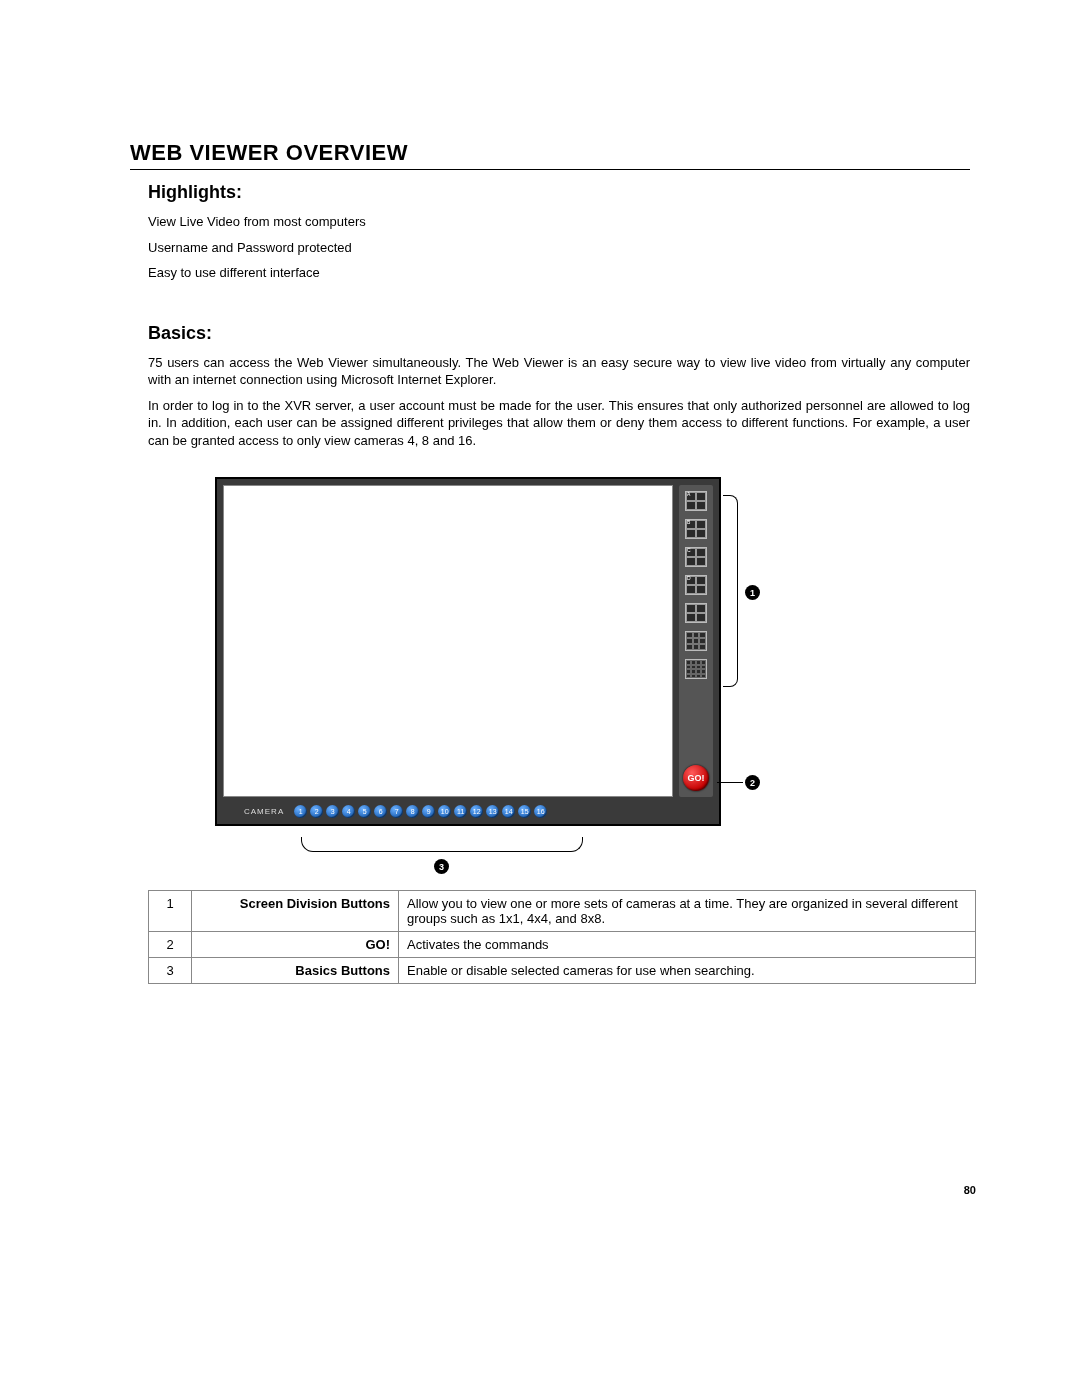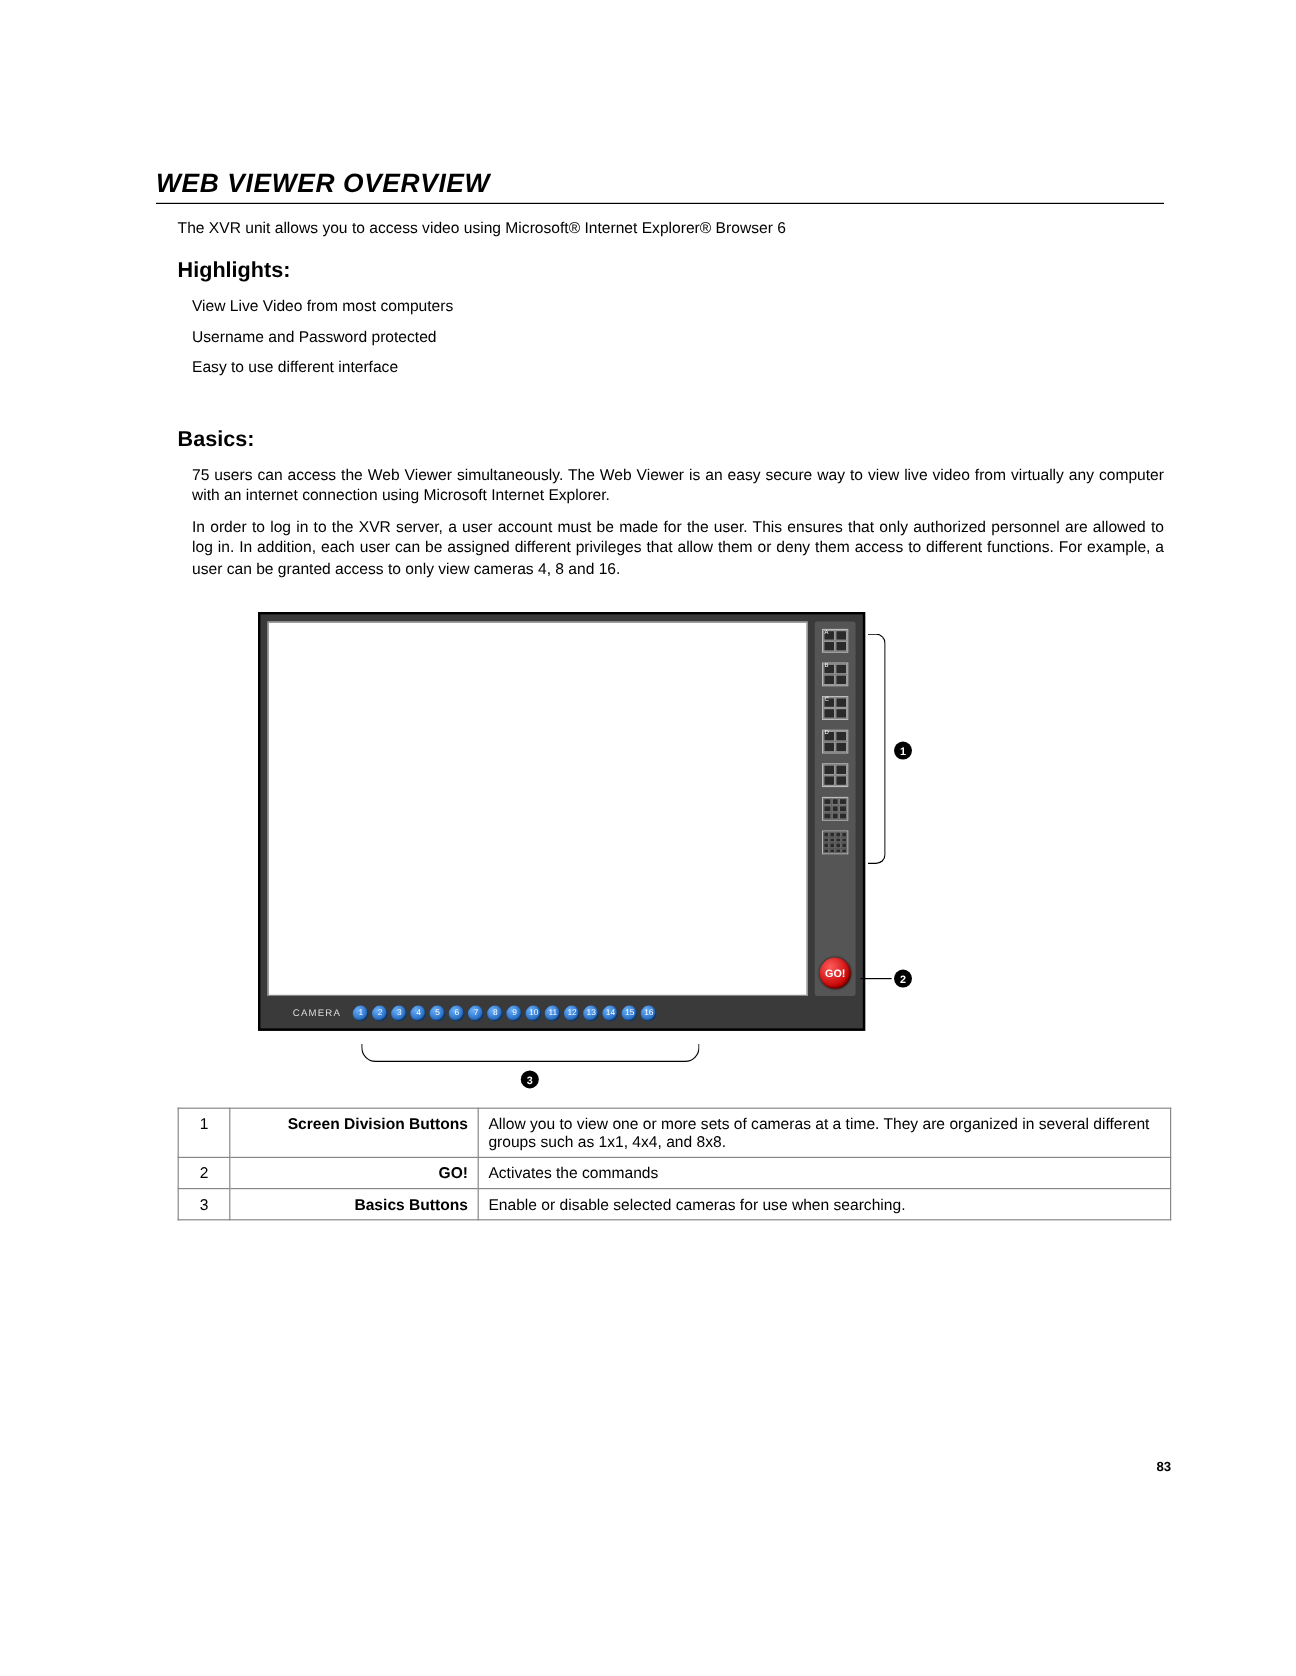--- a/index.html
+++ b/index.html
@@ -15,33 +15,32 @@
     padding: 140px 110px 60px 130px;
     box-sizing: border-box;
   }
   .title {
     font-size: 22px;
     font-weight: bold;
     letter-spacing: 0.5px;
     border-bottom: 1.5px solid #000;
     padding-bottom: 3px;
     margin-bottom: 12px;
-    font-style: italic;
   }
   .intro {
     margin: 0 0 18px 18px;
     font-size: 13px;
   }
   .sect-head {
     font-weight: bold;
     margin: 0 0 10px 18px;
     font-size: 18px;
   }
   .para {
-    margin: 0 0 8px 30px;
+    margin: 0 0 8px 18px;
     line-height: 1.35;
     font-size: 13px;
   }
   .justified { text-align: justify; }
   .basics-gap { margin-top: 41px; }
 
   
   .shot-wrap {
     position: relative;
     margin: 28px 0 8px 85px;
@@ -198,21 +197,20 @@
     margin-top: 200px;
     margin-right: -6px;
   }
 </style>
 </head>
 <body>
 
 <div class="page">
   <div class="title">WEB VIEWER OVERVIEW</div>
 
-  <p class="intro">The XVR unit allows you to access video using Microsoft® Internet Explorer® Browser 6</p>
 
   <p class="sect-head">Highlights:</p>
   <p class="para">View Live Video from most computers</p>
   <p class="para">Username and Password protected</p>
   <p class="para">Easy to use different interface</p>
 
   <p class="sect-head basics-gap">Basics:</p>
   <p class="para justified">75 users can access the Web Viewer simultaneously. The Web Viewer is an easy secure way to view live video from virtually any computer with an internet connection using Microsoft Internet Explorer.</p>
   <p class="para justified">In order to log in to the XVR server, a user account must be made for the user. This ensures that only authorized personnel are allowed to log in.  In addition, each user can be assigned different privileges that allow them or deny them access to different functions.  For example, a user can be granted access to only view cameras 4, 8 and 16.</p>
 
@@ -336,14 +334,14 @@
       <td>Activates the commands</td>
     </tr>
     <tr>
       <td class="num">3</td>
       <td class="lbl">Basics Buttons</td>
       <td>Enable or disable selected cameras for use when searching.</td>
     </tr>
   </tbody>
     </table>
 
-  <div class="pagenum">83</div>
+  <div class="pagenum">80</div>
 </div>
 
 </body></html>

